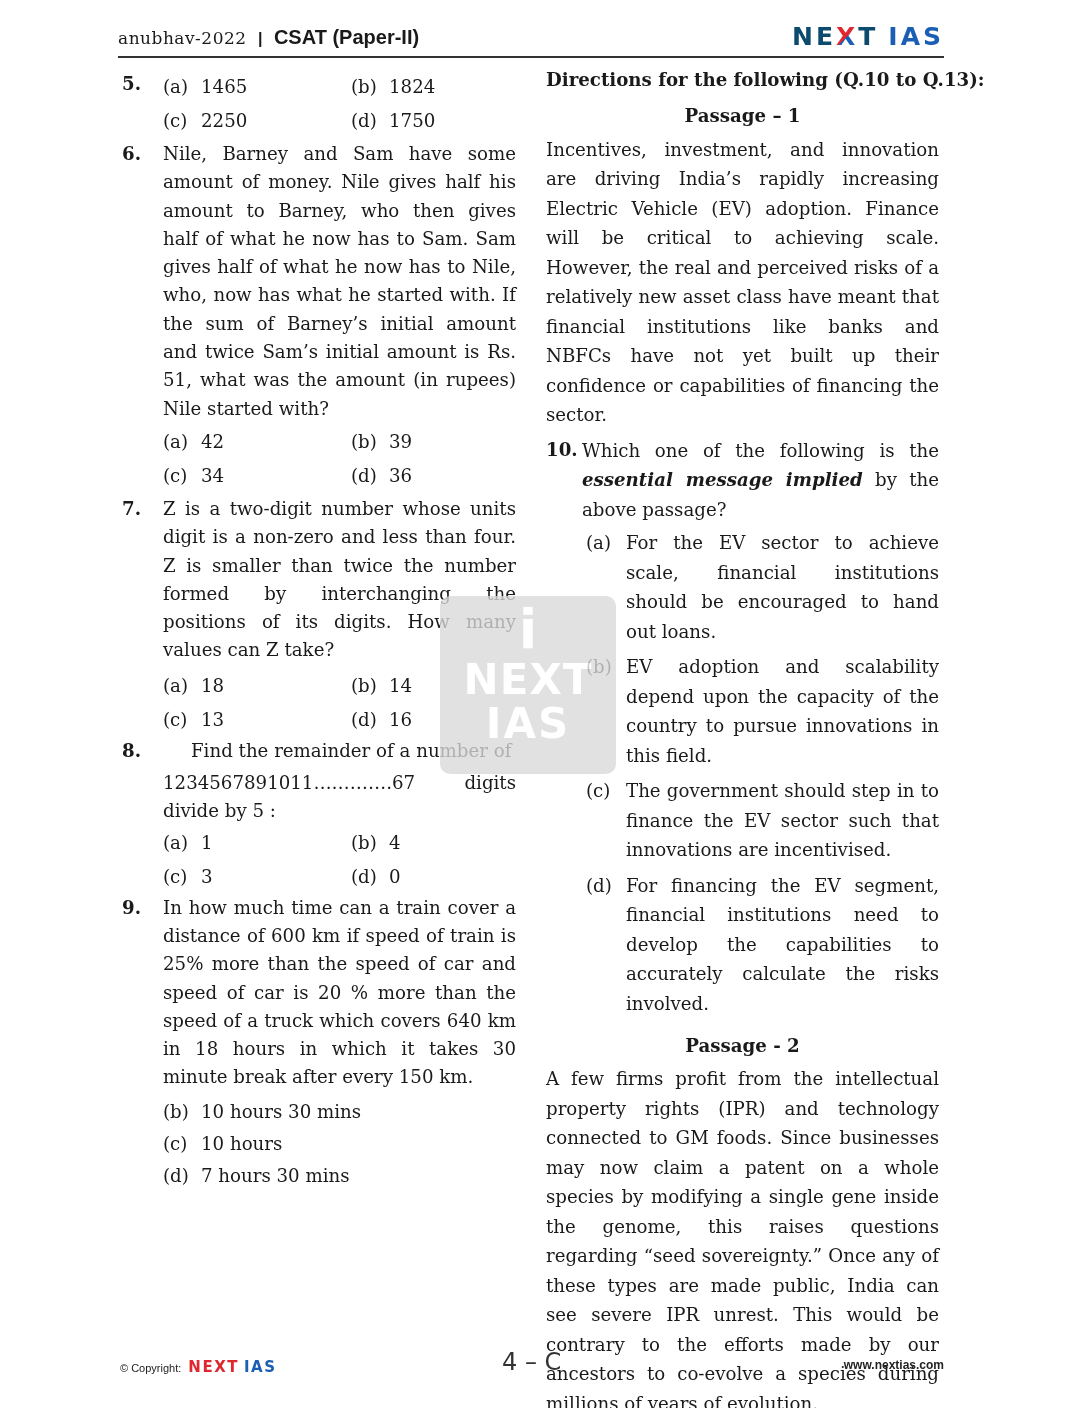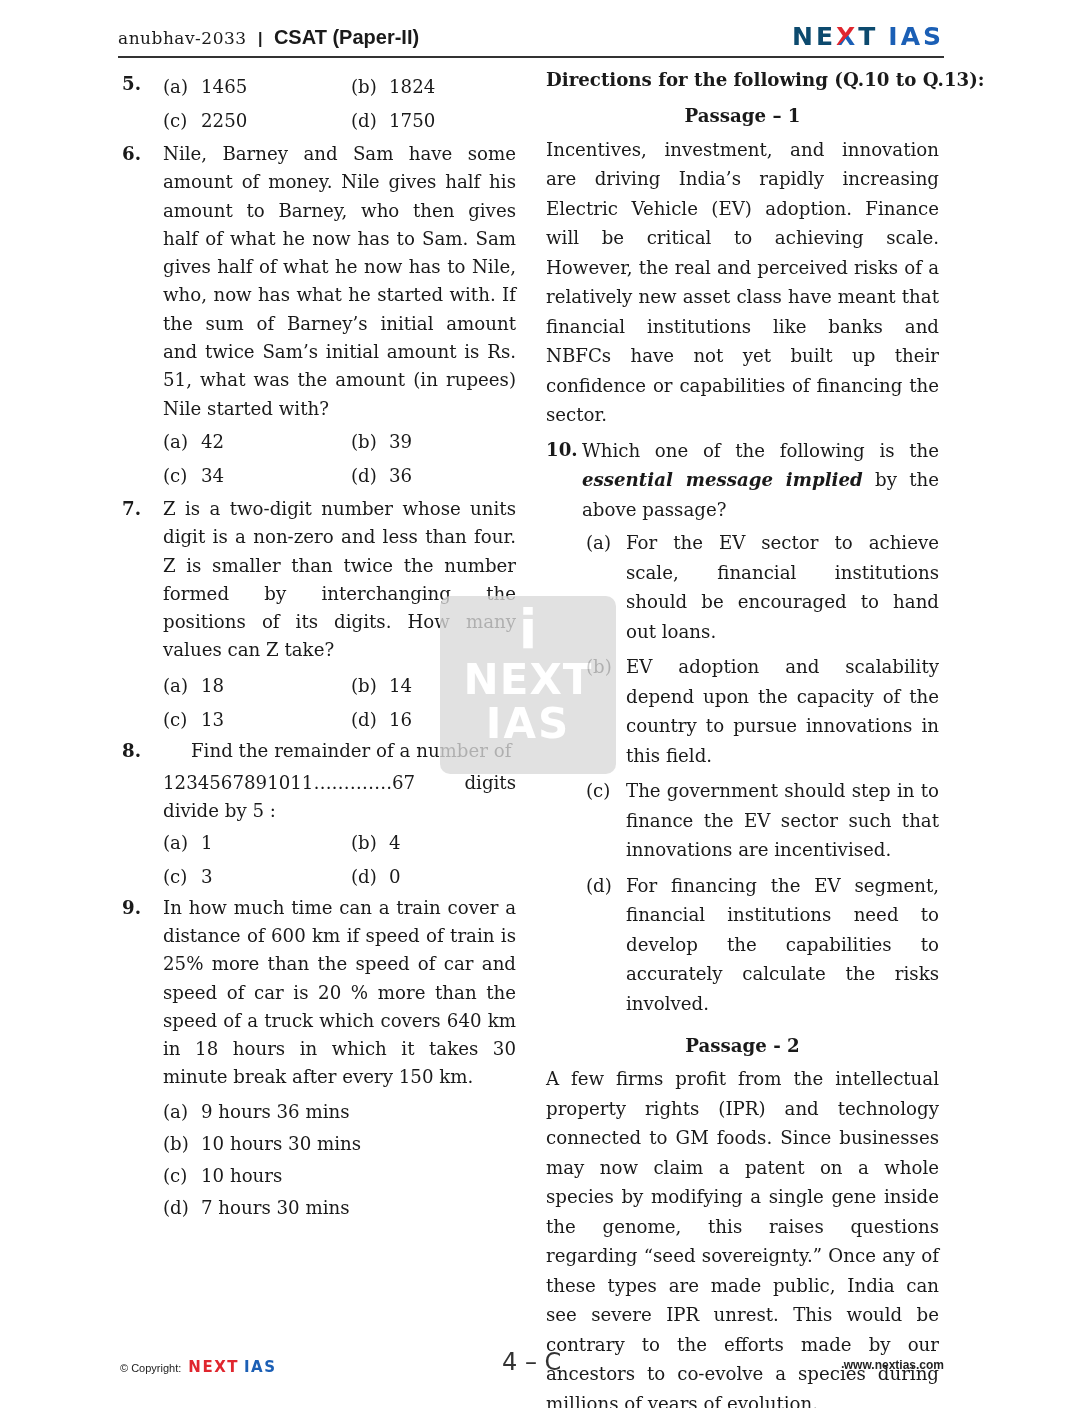--- a/index.html
+++ b/index.html
@@ -47,21 +47,21 @@
   .copy .flogo .next { color:#e0262e; }
   .copy .flogo .ias { color:#1b5fb5; margin-left:5px; }
   .pageno { position:absolute; left:382px; top:-4px; font-family:"DejaVu Sans", sans-serif; font-size:24px; color:#333; white-space:nowrap; }
   .site { position:absolute; right:0; top:6px; font-family:"Liberation Sans", sans-serif; font-size:12px; font-weight:bold; color:#222; }
 </style>
 </head>
 <body>
 
 <div class="header">
   <div class="hdr-left">
-    <span class="hdr-brand">anubhav-2033</span>
+    <span class="hdr-brand">anubhav-2022</span>
     <span class="hdr-sep">|</span>
     <span class="hdr-paper">CSAT (Paper-II)</span>
   </div>
   <div class="logo">
     <span class="next">NE</span><span class="x">X</span><span class="next">T</span><span class="ias">IAS</span>
   </div>
   <div class="hdr-rule"></div>
 </div>
 
 <div class="col col-left">
@@ -107,21 +107,20 @@
       <div class="opt"><span class="lbl">(b)</span><span>4</span></div>
       <div class="opt"><span class="lbl">(c)</span><span>3</span></div>
       <div class="opt"><span class="lbl">(d)</span><span>0</span></div>
     </div>
   </div>
 
   <div class="q">
     <span class="qnum">9.</span>
     <div class="qtext">In how much time can a train cover a distance of 600 km if speed of train is 25% more than the speed of car and speed of car is 20 % more than the speed of a truck which covers 640 km in 18 hours in which it takes 30 minute break after every 150 km.</div>
     <div class="opts opts1" style="margin-top:4px;">
-      <div class="opt"><span class="lbl">(a)</span><span>9 hours 36 mins</span></div>
       <div class="opt"><span class="lbl">(b)</span><span>10 hours 30 mins</span></div>
       <div class="opt"><span class="lbl">(c)</span><span>10 hours</span></div>
       <div class="opt"><span class="lbl">(d)</span><span>7 hours 30 mins</span></div>
     </div>
   </div>
 </div>
 
 <div class="col col-right">
   <div class="dir-title">Directions for the following (Q.10 to Q.13):</div>
 

